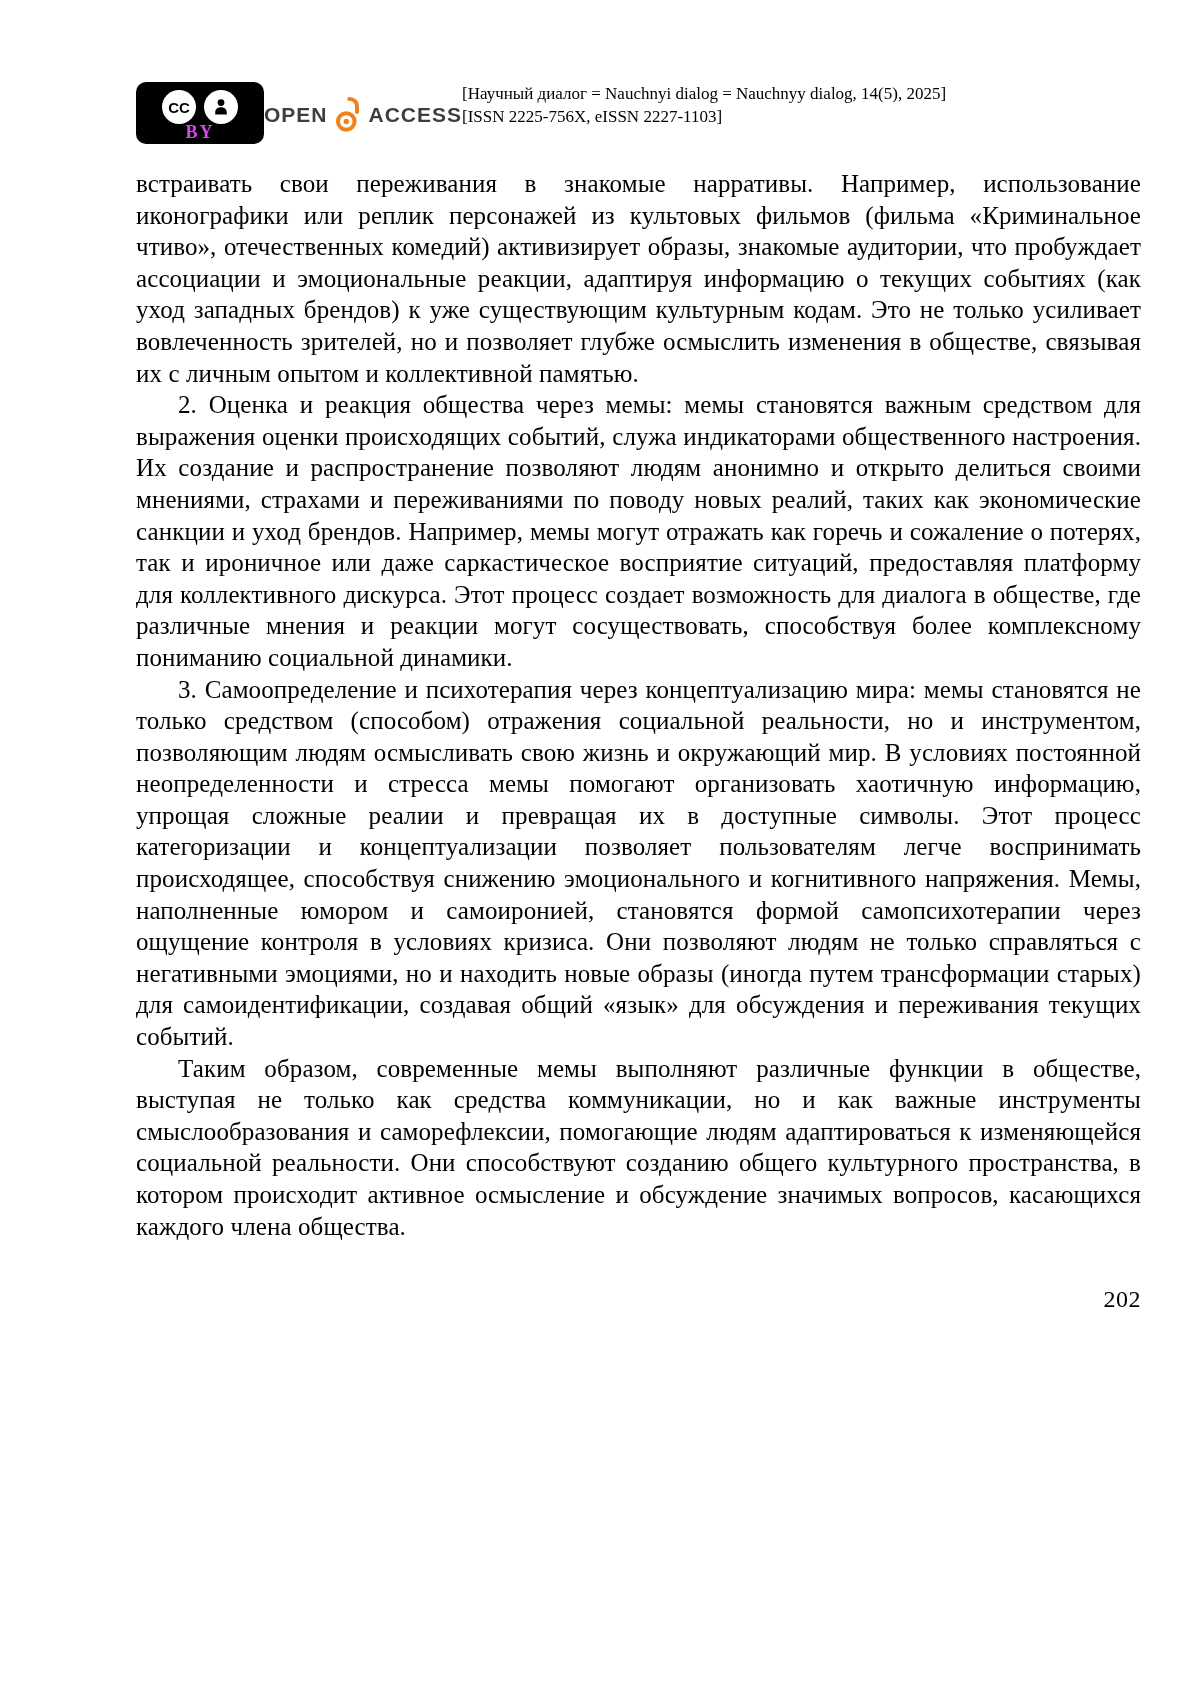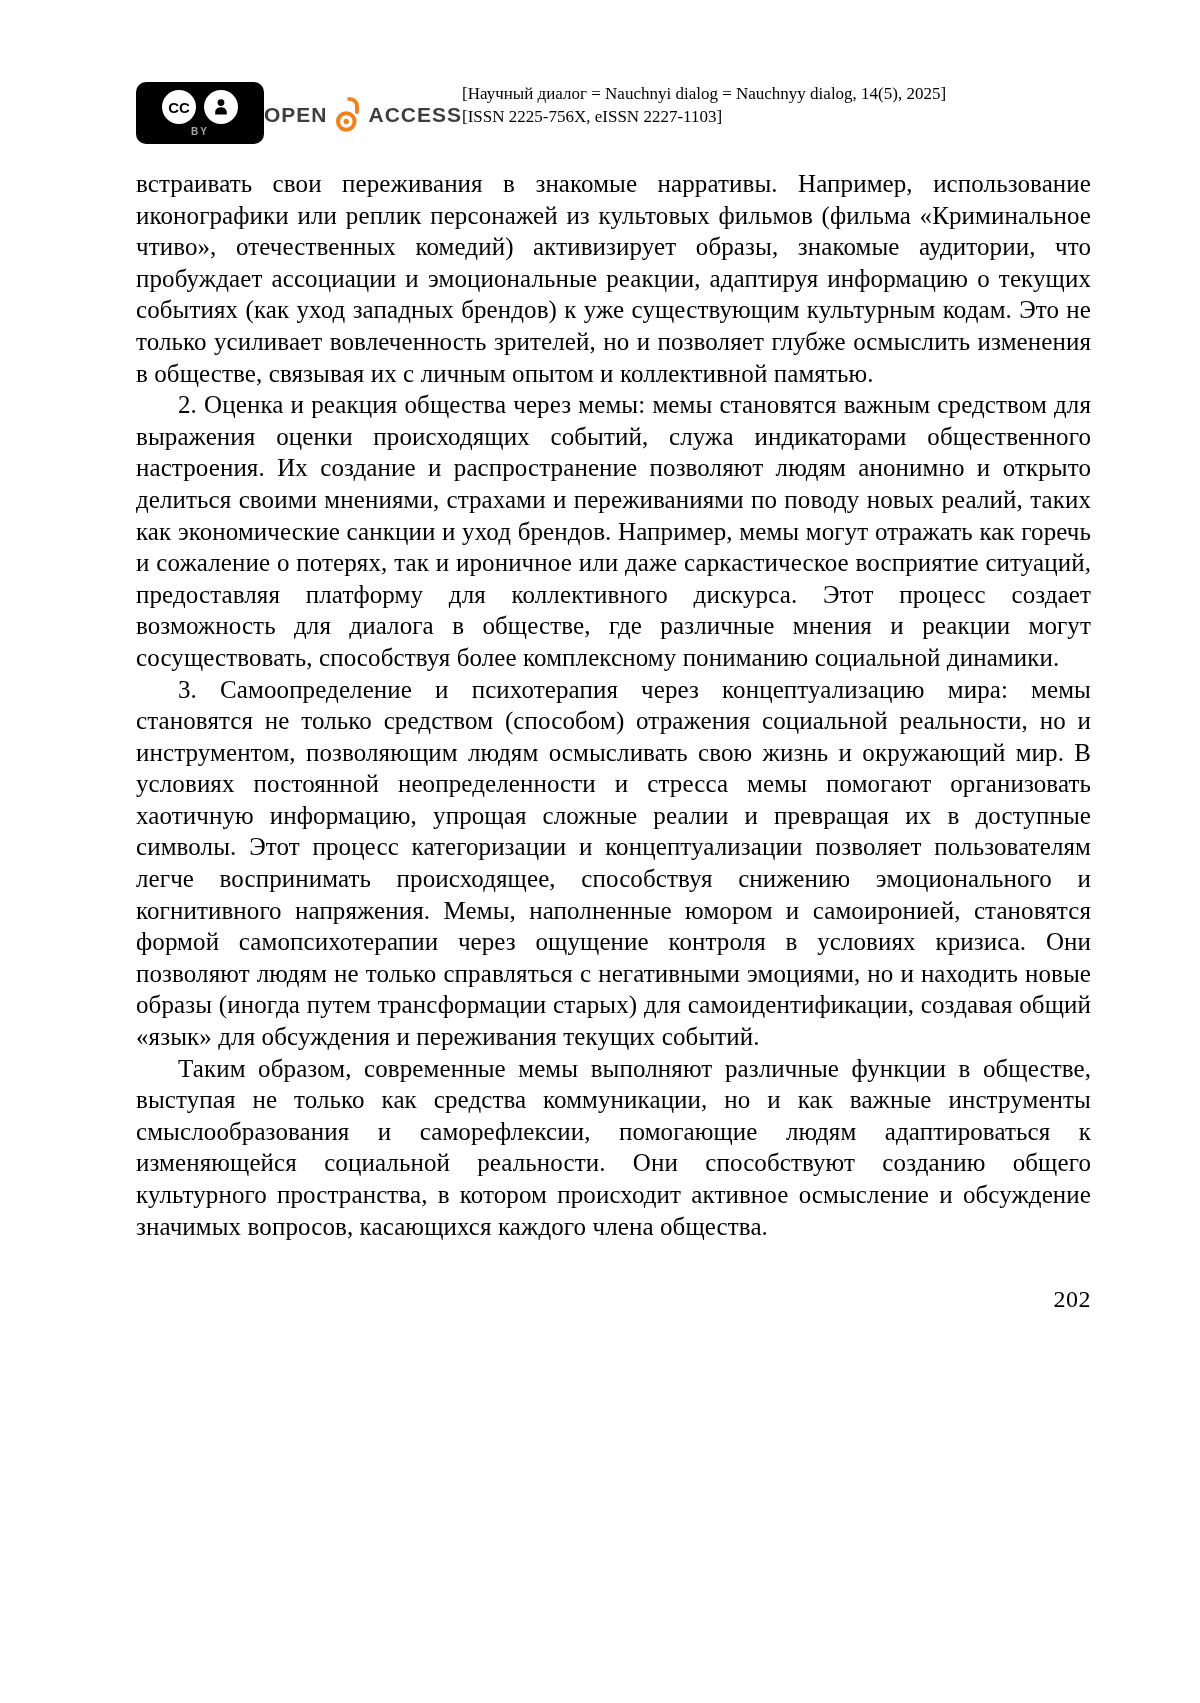--- a/index.html
+++ b/index.html
@@ -7,21 +7,21 @@
   body {
     width: 1200px;
     height: 1703px;
     font-family: "Liberation Serif", serif;
     color: #000;
     position: relative;
   }
   .page {
     width: 1200px;
     height: 1632px;
-    padding: 82px 109px 0 136px;
+    padding: 82px 59px 0 136px;
     background: #fff;
   }
 
   
   .header {
     display: flex;
     align-items: flex-start;
     margin-bottom: 24px;
   }
   .cc-badge {
@@ -43,24 +43,24 @@
     border-radius: 50%;
     display: flex;
     align-items: center;
     justify-content: center;
     font-family: "Liberation Sans", sans-serif;
     font-weight: bold;
     font-size: 15px;
     color: #000;
   }
   .cc-by {
-    color: #a3a3a3;
-    font-family: Liberation Sans, sans-serif;
+    color: #d946ef;
+    font-family: Liberation Serif, serif;
     font-weight: bold;
-    font-size: 10px;
+    font-size: 18px;
     letter-spacing: 2px;
     line-height: 16px;
   }
 
   .oa-logo {
     display: flex;
     align-items: center;
     gap: 7px;
     margin-top: 14px;
     flex: 0 0 auto;

